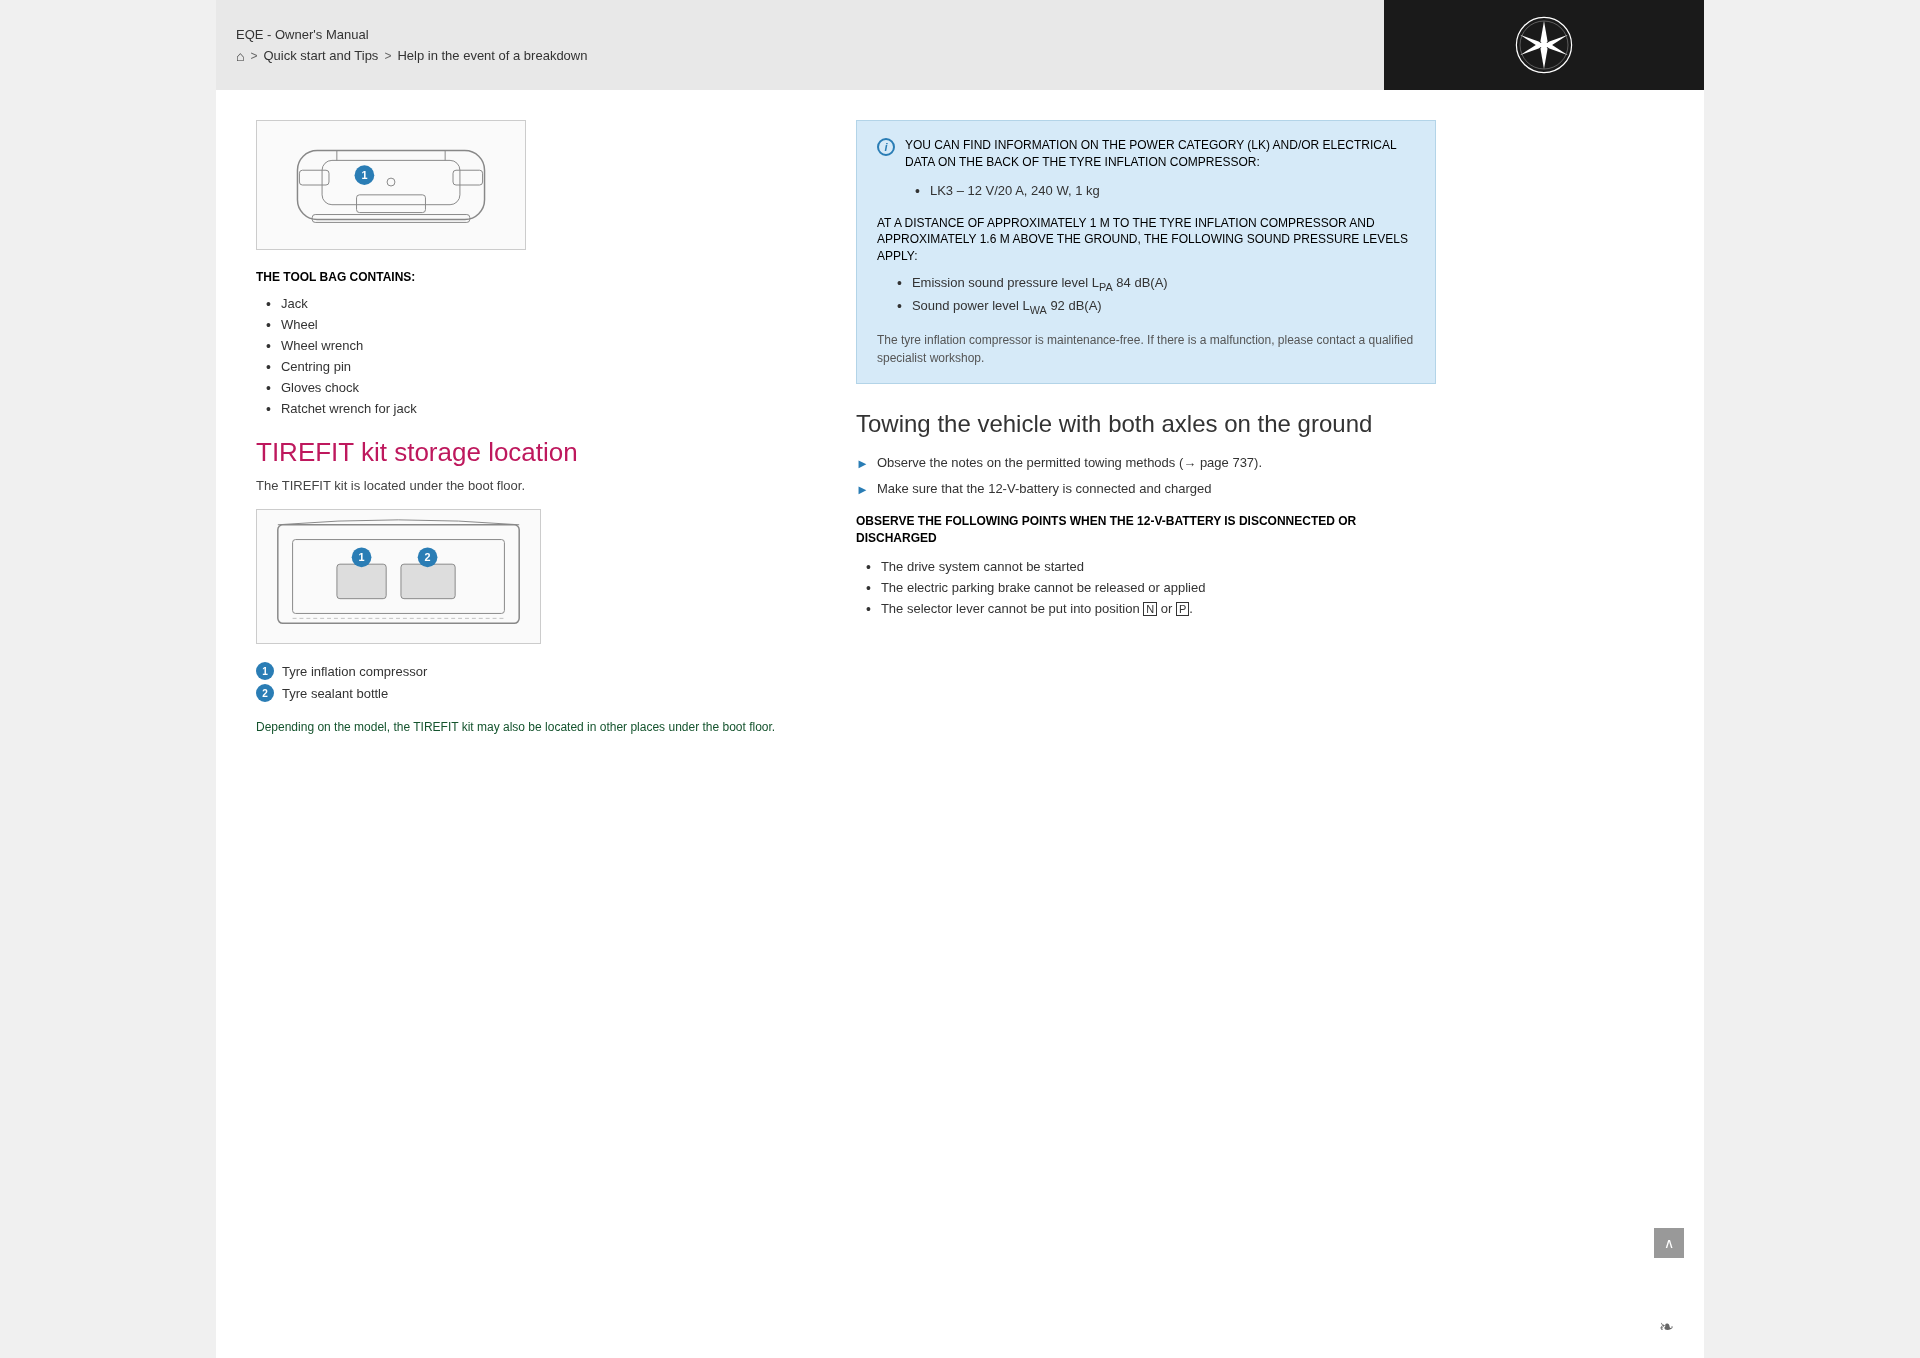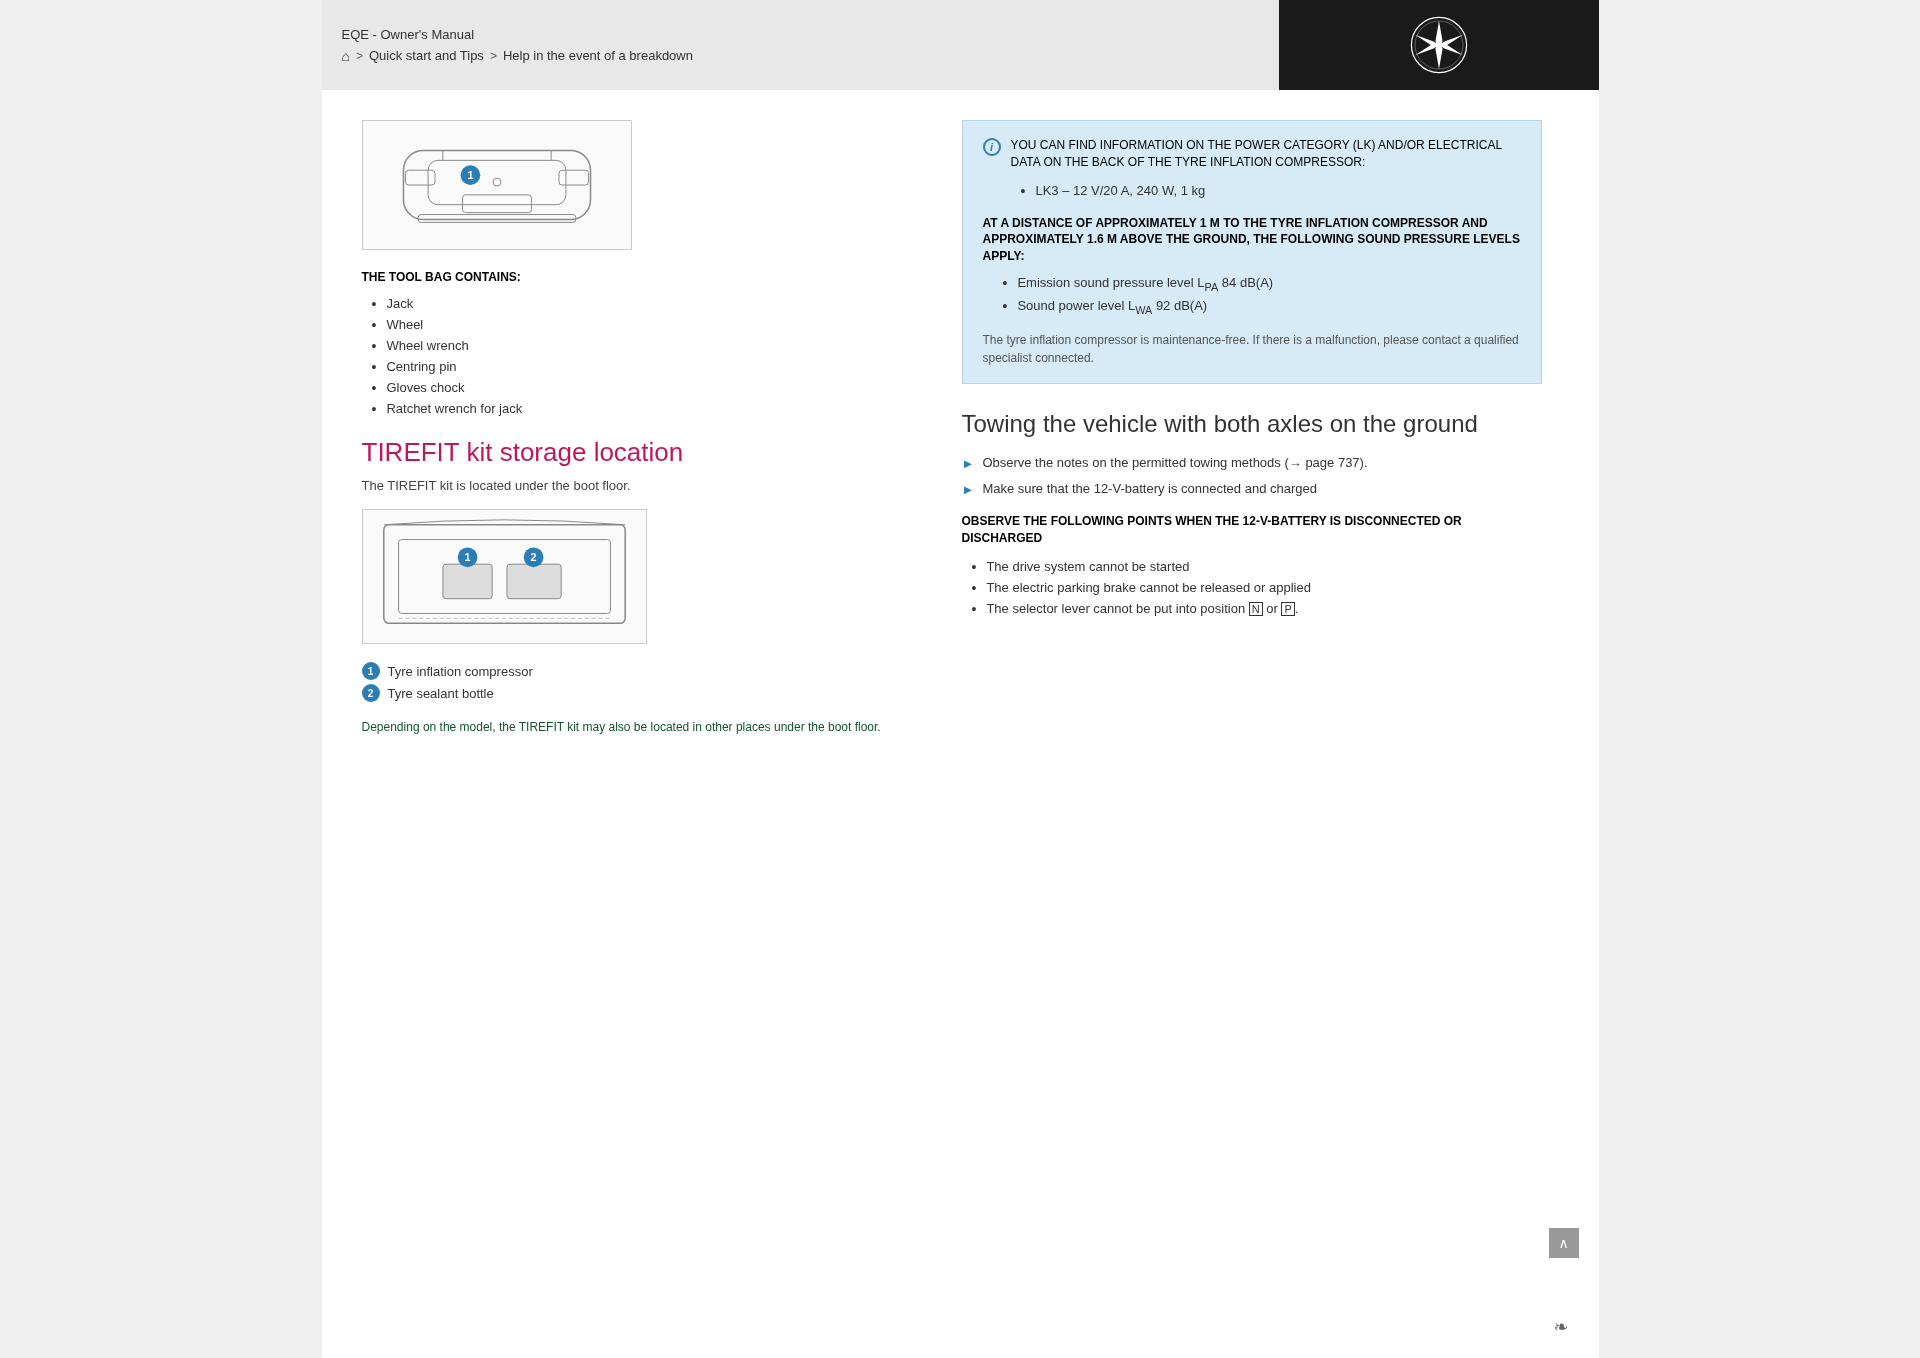--- a/index.html
+++ b/index.html
@@ -6,21 +6,21 @@
     body {
       font-family: Arial, sans-serif;
       background: #f0f0f0;
       width: 1920px;
       min-height: 1358px;
       display: flex;
       justify-content: center;
       align-items: flex-start;
     }
     .page-container {
-      width: 1277px;
+      width: 1488px;
       min-height: 1358px;
       background: white;
       position: relative;
     }
     
     .header {
       background: #e8e8e8;
       display: flex;
       align-items: center;
       padding: 0;
@@ -181,21 +181,21 @@
       color: #000;
       text-transform: uppercase;
       line-height: 1.4;
     }
     .info-box .bullet-list {
       margin-left: 28px;
       margin-bottom: 16px;
     }
     .info-box-section-title {
       font-size: 12px;
-      font-weight: bold;
+      font-weight: normal;
       color: #000;
       text-transform: uppercase;
       line-height: 1.4;
       margin-bottom: 10px;
     }
     .info-box-footer {
       font-size: 12px;
       color: #555;
       line-height: 1.5;
       margin-top: 12px;
@@ -388,21 +388,21 @@
         </ul>
         <div class="info-box-section-title">AT A DISTANCE OF APPROXIMATELY 1 M TO THE TYRE INFLATION COMPRESSOR AND APPROXIMATELY 1.6 M ABOVE THE GROUND, THE FOLLOWING SOUND PRESSURE LEVELS APPLY:</div>
         <ul class="bullet-list" style="margin-left:10px;">
           <li>
             <span>Emission sound pressure level L<sub>PA</sub> 84 dB(A)</span>
           </li>
           <li>
             <span>Sound power level L<sub>WA</sub> 92 dB(A)</span>
           </li>
         </ul>
-        <p class="info-box-footer">The tyre inflation compressor is maintenance-free. If there is a malfunction, please contact a qualified specialist connected.</p>
+        <p class="info-box-footer">The tyre inflation compressor is maintenance-free. If there is a malfunction, please contact a qualified specialist workshop.</p>
       </div>
 
       <h2 class="towing-heading">Towing the vehicle with both axles on the ground</h2>
 
       <div class="arrow-item">
         <span class="arrow-icon">►</span>
         <span>Observe the notes on the permitted towing methods (→ page 737).</span>
       </div>
       <div class="arrow-item">
         <span class="arrow-icon">►</span>

